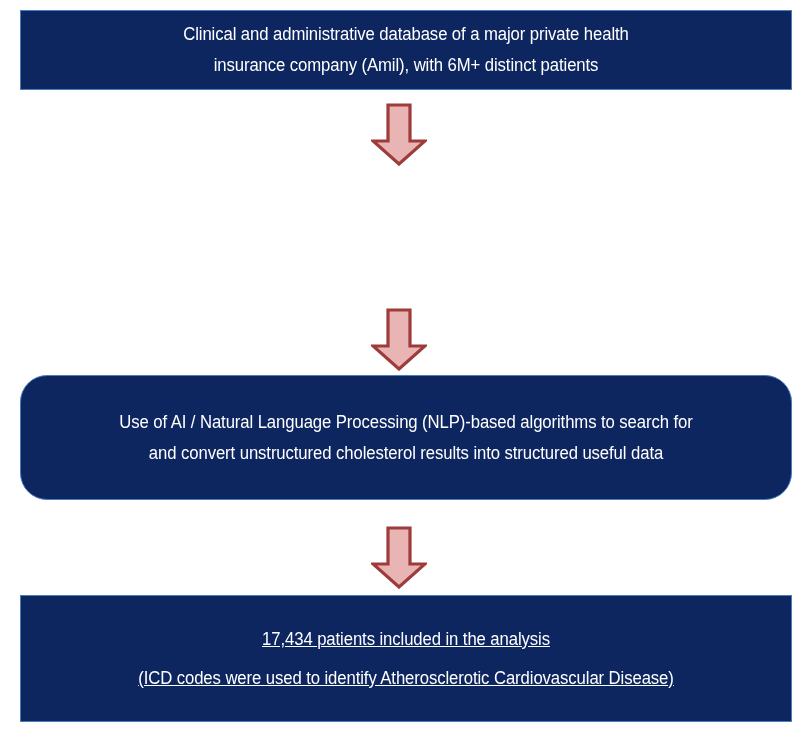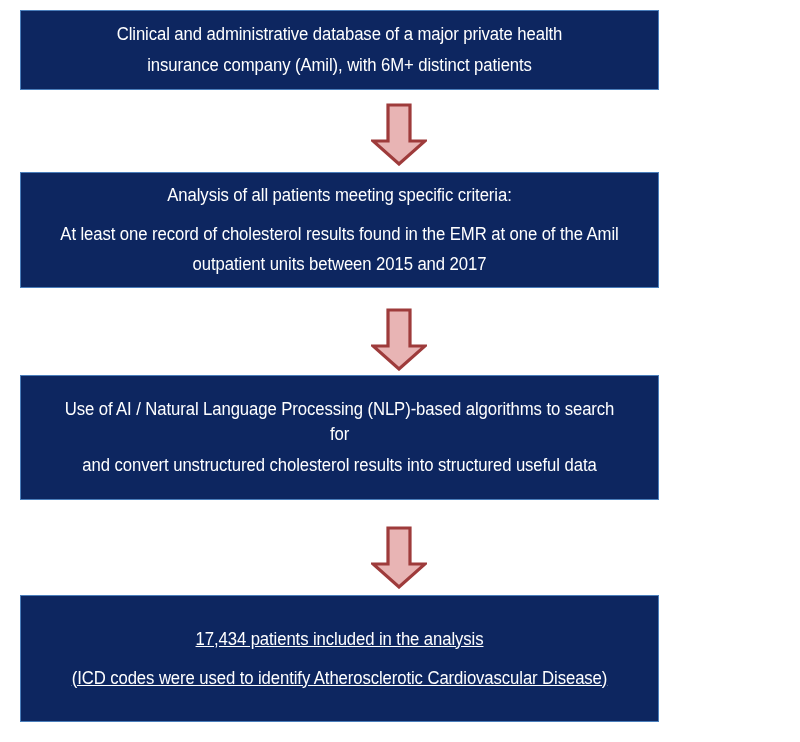--- a/index.html
+++ b/index.html
@@ -17,21 +17,21 @@
   #flowchart {
     position: absolute;
     left: 0;
     top: 0;
     width: 800px;
     height: 742px;
   }
   .node-box {
     position: absolute;
     left: 20px;
-    width: 639px;
+    width: 772px;
     box-sizing: border-box;
     background: #0d2660;
     border: 1px solid #4a7ebb;
     display: flex;
     flex-direction: column;
     align-items: center;
     justify-content: center;
     color: #ffffff;
     text-align: center;
     padding: 4px 26px;
@@ -48,21 +48,21 @@
     transform-origin: center center;
     white-space: pre-wrap;
   }
   .node-line + .node-line {
     margin-top: 6px;
   }
 
   
   #box-1 { top: 10px;  height: 80px; }
   #box-2 { top: 172px; height: 116px; }
-  #box-3 { top: 375px; height: 125px; }
+  #box-3 { top: 375px; height: 125px; border-radius: 27px; }
   #box-4 { top: 595px; height: 127px; text-decoration: underline; }
 
   #box-2 .group-gap { margin-top: 14px; }
   #box-4 .group-gap { margin-top: 14px; }
 
   .arrow {
     position: absolute;
     left: 371px;
     width: 56px;
   }
@@ -80,25 +80,20 @@
     <span class="node-line">Clinical and administrative database of a major private health</span>
     <span class="node-line tight">insurance company (Amil), with 6M+ distinct patients</span>
   </div>
 
   <div class="arrow" id="arrow-1">
     <svg viewBox="0 0 56 63" preserveAspectRatio="none" aria-hidden="true">
       <polygon points="17,2 39,2 39,38 54,38 28,61 2,38 17,38" fill="#e8b4b4" stroke="#9e3b3b" stroke-width="3.2" stroke-linejoin="miter"></polygon>
     </svg>
   </div>
 
-  <div class="node-box" id="box-2">
-    <span class="node-line">Analysis of all patients meeting specific criteria:</span>
-    <span class="node-line group-gap">At least one record of cholesterol results found in the EMR at one of the Amil</span>
-    <span class="node-line tight">outpatient units between 2015 and 2017</span>
-  </div>
 
   <div class="arrow" id="arrow-2">
     <svg viewBox="0 0 56 63" preserveAspectRatio="none" aria-hidden="true">
       <polygon points="17,2 39,2 39,38 54,38 28,61 2,38 17,38" fill="#e8b4b4" stroke="#9e3b3b" stroke-width="3.2" stroke-linejoin="miter"></polygon>
     </svg>
   </div>
 
   <div class="node-box" id="box-3">
     <span class="node-line">Use of AI / Natural Language Processing (NLP)-based algorithms to search for</span>
     <span class="node-line tight">and convert unstructured cholesterol results into structured useful data</span>

